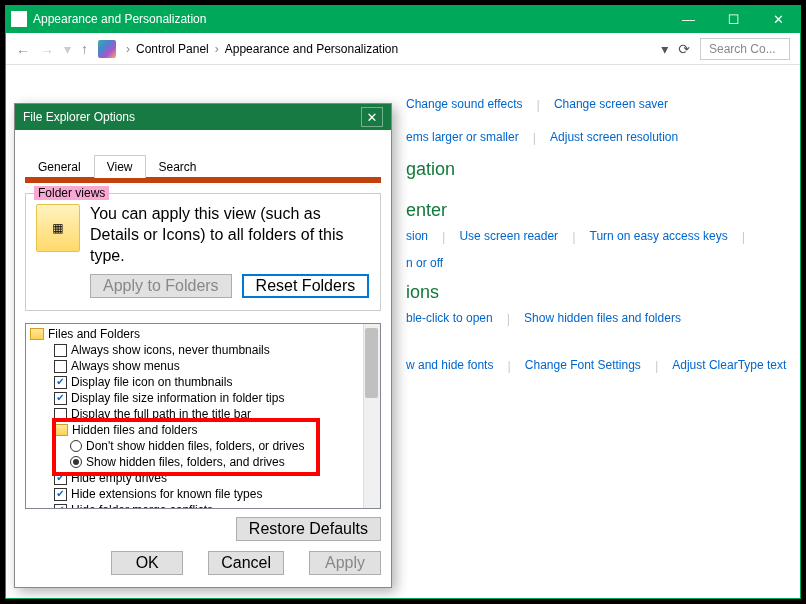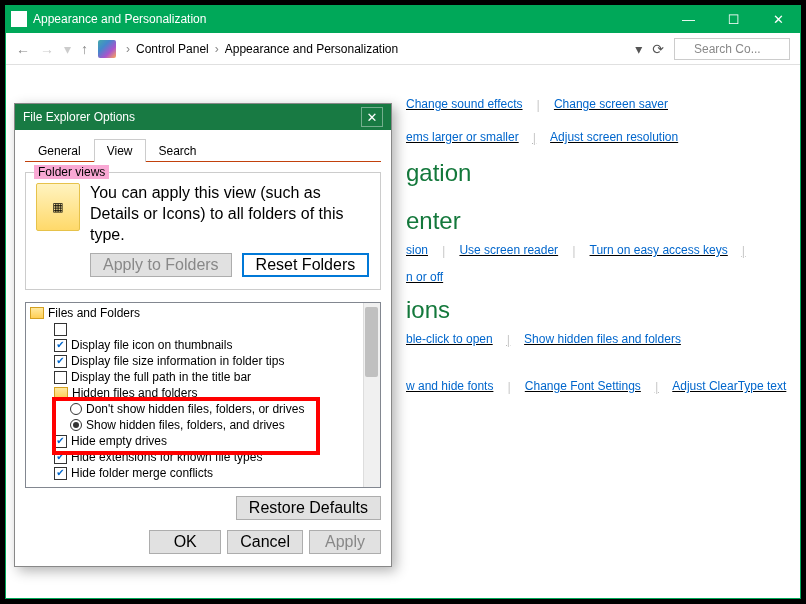--- a/index.html
+++ b/index.html
@@ -10,32 +10,32 @@
 .winbtns { margin-left: auto; display: flex; }
 .winbtn { width: 45px; height: 28px; display: flex; align-items: center; justify-content: center; color: #fff; font-size: 13px; }
 .content-wrap { position: absolute; left: 1px; right: 1px; top: 28px; bottom: 1px; background: #fff; }
 .toolbar { height: 32px; display: flex; align-items: center; padding: 0 10px; gap: 10px; border-bottom: 1px solid #e0e0e0; }
 .nav-arrow { color: #888; font-size: 14px; }
 .nav-arrow.dis { color: #ccc; }
 .cp-icon { width: 18px; height: 18px; display: inline-block; background: linear-gradient(135deg,#4aa,#48c,#a5c,#fa5); border-radius:2px; }
 .breadcrumb { font-size: 12px; color: #000; display: flex; align-items: center; gap: 6px; flex: 1; }
 .breadcrumb span { color: #888; }
 .refresh, .bc-drop { color: #555; font-size: 14px; }
-.searchbox { width: 116px; height: 22px; border: 1px solid #ccc; font-size: 12px; color: #888; padding: 0 19px; display: flex; align-items: center; }
+.searchbox { width: 90px; height: 22px; border: 1px solid #ccc; font-size: 12px; color: #888; padding: 0 8px; display: flex; align-items: center; }
 .main-panel { position: absolute; left: 0; right: 0; top: 34px; bottom: 0; padding: 30px 10px 10px 400px; font-size: 13px; }
-.main-panel .heading { color: #13783b; font-size: 24px; margin: 14px 0 8px; }
-.main-panel .sublinks { display: flex; flex-wrap: wrap; gap: 8px 14px; margin-bottom: 12px; text-decoration: underline; }
+.main-panel .heading { color: #13783b; font-size: 18px; margin: 14px 0 8px; }
+.main-panel .sublinks { display: flex; flex-wrap: wrap; gap: 8px 14px; margin-bottom: 12px; }
 .main-panel .sublinks a { color: #0066cc; text-decoration: none; font-size: 12px; }
 .main-panel .sublinks .sep { color: #ccc; }
 
 .dialog { position: absolute; left: 8px; top: 70px; width: 378px; background: #fff; border: 1px solid #888; box-shadow: 4px 4px 12px rgba(0,0,0,.3); }
 .dialog .dlg-title { background: #187a43; color: #fff; height: 26px; display: flex; align-items: center; padding: 0 8px; font-size: 12px; justify-content: flex-end; }
 .dialog .dlg-close { margin-left: auto; width: 22px; height: 20px; display:flex; align-items:center; justify-content:center; border:1px solid rgba(255,255,255,.4); font-size:13px;}
 .dialog .dlg-body { padding: 8px 10px 12px; font-size: 12px; }
-.tabs { display: flex; border-bottom: 1px solid #c2410c; margin-bottom: 10px; }
+.tabs { display: flex; border-bottom: 6px solid #c2410c; margin-bottom: 10px; margin-top: 16px; }
 .tab { padding: 4px 12px; border: 1px solid transparent; border-bottom: none; position: relative; top: 1px; color: #000; font-size:12px; cursor:default;}
 .tab.active { background: #fff; border-color: #ccc; }
 .groupbox { border: 1px solid #ccc; padding: 10px 10px 12px; margin-bottom: 12px; position: relative; }
 .groupbox .legend { position: absolute; top: -8px; left: 8px; background: #f9a8d4; padding: 0 4px; font-size: 12px; }
 .groupbox .inner { display: flex; gap: 10px; }
 .folder-icon-lg { width: 44px; height: 48px; background: linear-gradient(#fff3c0,#ffd96a); border: 1px solid #e6c24a; border-radius: 2px; display:flex; align-items:center; justify-content:center;}
 .btns-row { display: flex; gap: 10px; margin-top: 8px; }
 .btn { height: 24px; padding: 0 12px; border: 1px solid #adadad; background: #e1e1e1; font-size: 16px; display:inline-flex; align-items:center; justify-content:center; min-width:105px;}
 .btn.disabled { color: #888; }
 .btn.highlight { border: 2px solid #0078d7; background:#fff;}
@@ -45,21 +45,21 @@
 .treebox .thumb { position:absolute; right:2px; top:4px; width:13px; height:70px; background:#c0c0c0; border-radius:2px;}
 .treebox ul { list-style: none; padding: 2px 0 2px 4px; }
 .treebox li { display: flex; align-items: center; gap: 4px; height: 16px; font-size: 12px; white-space: nowrap;}
 .treebox li.sub { padding-left: 24px; }
 .treebox li.sub2 { padding-left: 40px; }
 .chk { width: 13px; height: 13px; border: 1px solid #333; display:inline-flex; align-items:center; justify-content:center; font-size:10px; color:#0066cc; line-height:1;}
 .radio { width: 12px; height: 12px; border: 1px solid #333; border-radius: 50%; display:inline-flex; align-items:center; justify-content:center;}
 .radio.sel::after { content:""; width:6px; height:6px; background:#333; border-radius:50%;}
 .folder-sm { width:14px; height:12px; background: linear-gradient(#ffe9a0,#ffcf55); border:1px solid #d4a020; display:inline-block;}
 .redbox { position:absolute; border: 4px solid #f00; }
-.dlg-buttons { display:flex; gap:6px; justify-content:flex-end; padding-top:10px;}
+.dlg-buttons { display:flex; gap:25px; justify-content:flex-end; padding-top:10px;}
 .restore-row { display:flex; justify-content:flex-end; margin-top:8px;}
 .watermark { position:absolute; left:250px; top:384px; font-size:28px; color:#e0e0e0; font-style:italic; font-family: Georgia,serif; pointer-events:none; z-index:0;}
 </style>
 </head>
 <body>
 
 <div class="outer-frame">
   <div class="titlebar">
     <span class="title-icon">⚙</span>
     <span>Appearance and Personalization</span>
@@ -159,20 +159,25 @@
           <div class="scroll">
               <div class="thumb"></div>
             </div>
           <ul>
             <li>
                 <span class="folder-sm"></span>
                 <span>Files and Folders</span>
               </li>
             <li class="sub">
                 <span class="chk"></span>
+                <span>Always show icons, never thumbnails</span>
+              </li>
+            <li class="sub">
+                <span class="chk"></span>
+                <span>Always show menus</span>
               </li>
             <li class="sub">
                 <span class="chk">✔</span>
                 <span>Display file icon on thumbnails</span>
               </li>
             <li class="sub">
                 <span class="chk">✔</span>
                 <span>Display file size information in folder tips</span>
               </li>
             <li class="sub">

